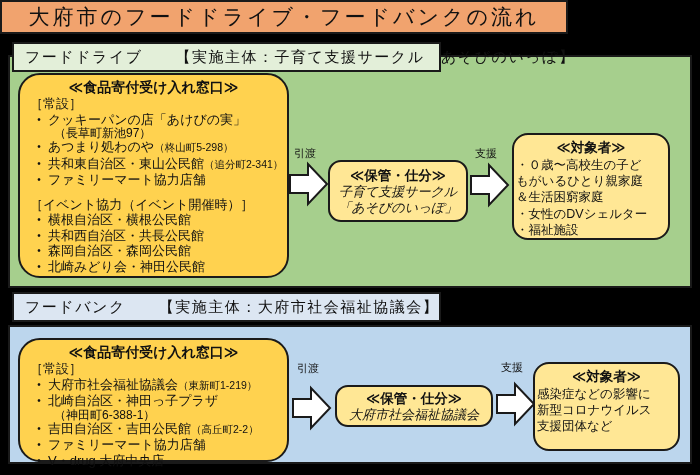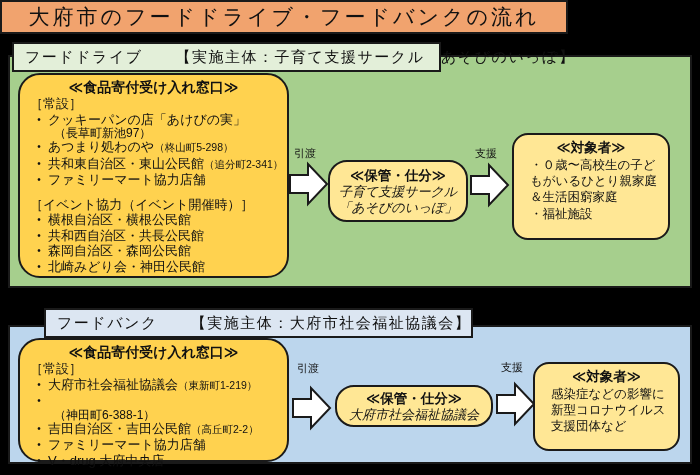--- a/index.html
+++ b/index.html
@@ -18,44 +18,44 @@
   .panel.green{top:55px;height:233px;background:var(--green-panel,#A6CF8D);}
   .panel.blue{top:325px;height:139px;background:var(--blue-panel,#BCD6ED);}
 
   .tab{
     position:absolute;left:12px;width:429px;height:30px;z-index:3;
     border:2px solid var(--border,#1a1a1a);
     display:flex;align-items:center;padding:0 11px;
     font-size:15px;letter-spacing:1.5px;white-space:pre;
   }
   .tab.green{top:42px;background:var(--green-tab,#E3EFD9);}
-  .tab.blue{top:308px;background:var(--blue-tab,#DCE6F2);margin-left:32px;}
+  .tab.blue{top:292px;background:var(--blue-tab,#DCE6F2);}
 
   .box{position:absolute;z-index:4;border:2px solid var(--border,#1a1a1a);}
   .box-title{font-weight:bold;font-size:14px;text-align:center;line-height:18px;}
 
   .intake{background:var(--intake-box,#FFD24F);border-radius:22px;padding:3px 10px 0 10px;}
   .intake.s0{left:18px;top:73px;width:271px;height:205px;}
   .intake.s1{left:18px;top:338px;width:271px;height:124px;}
 
   .group-label{font-size:13px;line-height:15.5px;}
   .group-label + .group-label, .item + .group-label{margin-top:9px;}
   .item{display:flex;font-size:13px;line-height:15.5px;}
   .bullet{flex:0 0 18px;text-align:center;font-size:10px;}
   .txt{white-space:nowrap;}
   .addr{font-size:10.5px;text-align:center;}
   .sub{font-size:12px;line-height:12px;margin-left:24px;}
 
-  .storage{background:var(--flow-box,#FFE795);border-radius:19px;text-align:center;}
+  .storage{background:var(--flow-box,#FFE795);border-radius:13px;text-align:center;}
   .storage.s0{left:328px;top:160px;width:140px;height:62px;padding-top:5px;}
   .storage.s1{left:335px;top:385px;width:158px;height:42px;padding-top:3px;}
   .storage .box-title{font-size:13.5px;line-height:17px;}
   .storage .line{font-size:13px;line-height:16px;white-space:nowrap;font-style:italic;}
 
-  .recip{background:var(--flow-box,#FFE795);border-radius:16px;padding:4px 16px;}
+  .recip{background:var(--flow-box,#FFE795);border-radius:16px;padding:4px 2px;}
   .recip.s0{left:512px;top:133px;width:158px;height:107px;}
   .recip.s1{left:533px;top:362px;width:147px;height:89px;}
   .recip .box-title{font-size:13.5px;line-height:18px;}
   .recip .line{font-size:12.5px;line-height:16.2px;white-space:nowrap;}
 
   .arrowgrp{position:absolute;z-index:4;display:flex;flex-direction:column;align-items:flex-start;}
   .arrow-label{font-size:11px;line-height:13px;margin-left:5px;}
   .arrowgrp svg{display:block;}
   .arrowgrp.handover.s0{left:289px;top:147px;} .arrowgrp.handover.s0 svg{margin-top:1px;}
   .arrowgrp.support.s0 {left:470px;top:147px;} .arrowgrp.support.s0 svg{margin-top:2px;}
@@ -135,37 +135,39 @@
       <polygon class="arrow-shape" points="1,14 19,14 19,3 38,23 19,43 19,32 1,32"></polygon>
     </svg>
   </div>
 
   <div class="box recip s0">
     <div class="box-title">≪対象者≫</div>
     <div>
         <div class="line">・０歳〜高校生の子ど</div>
         <div class="line">もがいるひとり親家庭</div>
         <div class="line">＆生活困窮家庭</div>
+        <div class="line">・女性のDVシェルター</div>
         <div class="line">・福祉施設</div>
       </div>
   </div>
 
   <div class="panel blue"></div>
   <div class="tab blue">フードバンク　　【実施主体：大府市社会福祉協議会】</div>
 
   <div class="box intake s1">
     <div class="box-title">≪食品寄付受け入れ窓口≫</div>
     <div class="groups">
         <div class="group-label">［常設］</div>
         <div class="item">
           <span class="bullet">•</span>
           <span class="txt">大府市社会福祉協議会<span class="addr">（東新町1-219）</span></span>
         </div>
         <div class="item">
           <span class="bullet">•</span>
+          <span class="txt">北崎自治区・神田っ子プラザ</span>
         </div>
         <div class="sub">（神田町6-388-1）</div>
         <div class="item">
           <span class="bullet">•</span>
           <span class="txt">吉田自治区・吉田公民館<span class="addr">（高丘町2-2）</span></span>
         </div>
         <div class="item">
           <span class="bullet">•</span>
           <span class="txt">ファミリーマート協力店舗</span>
         </div>

